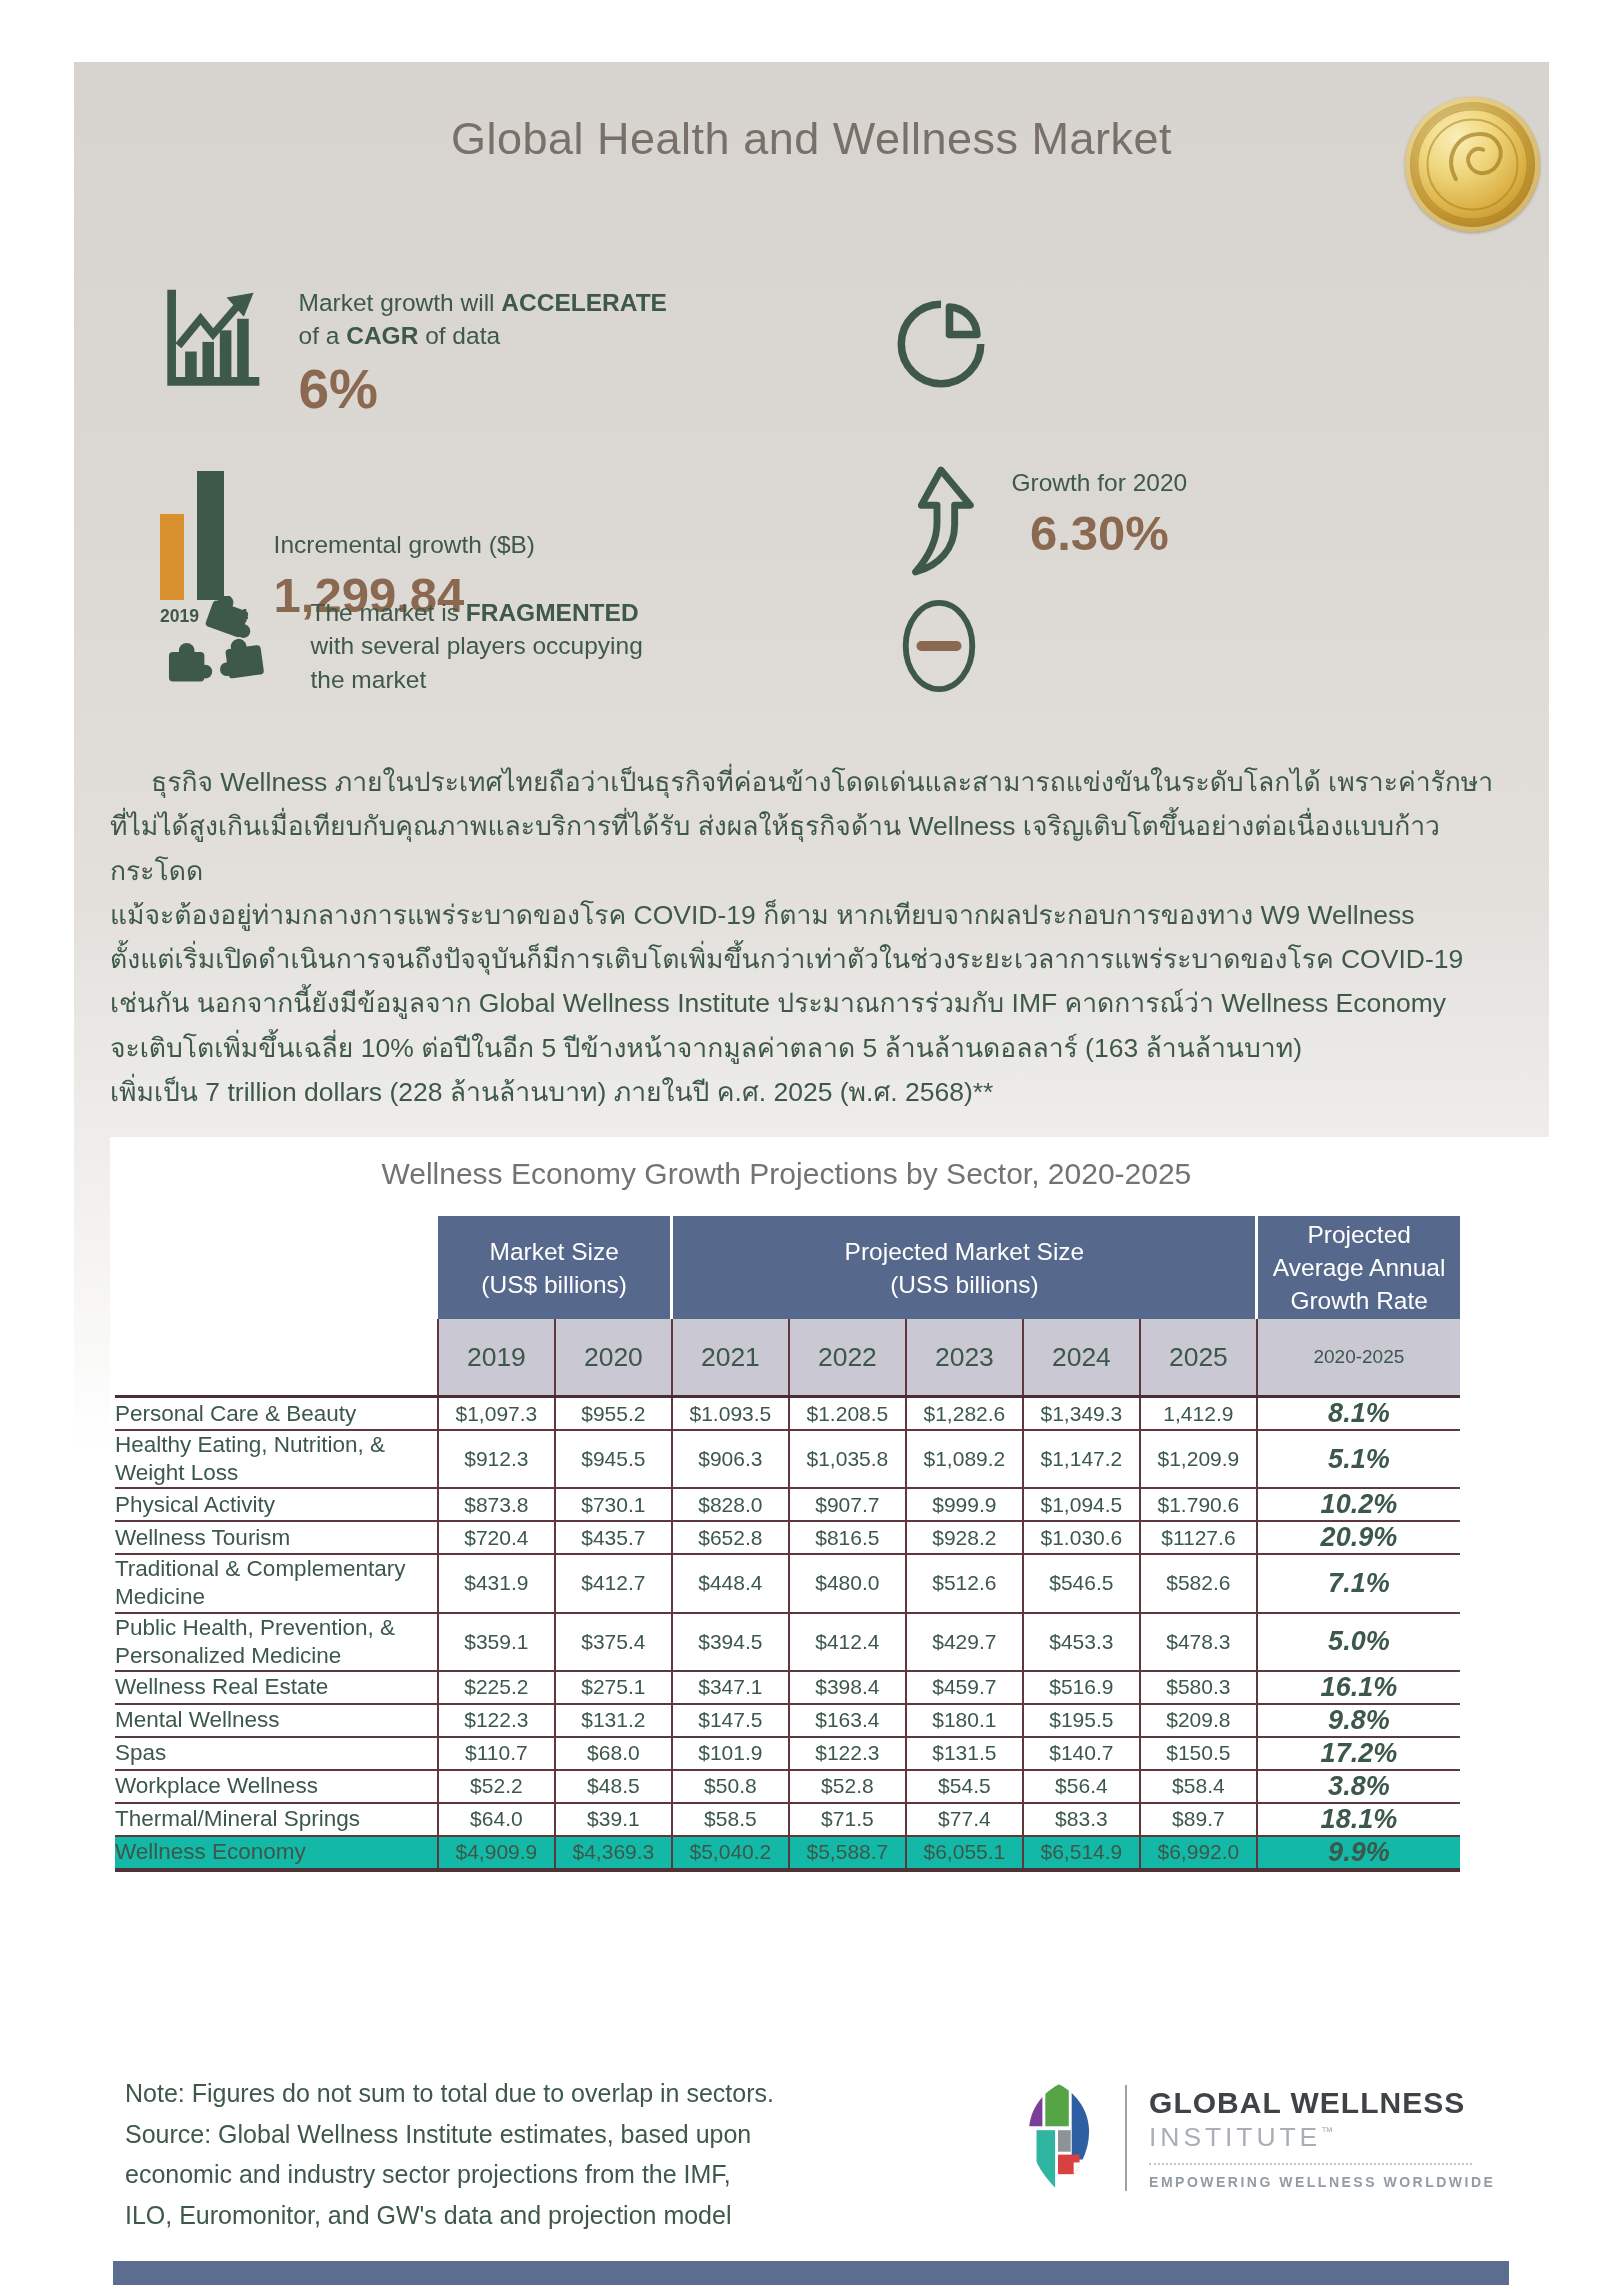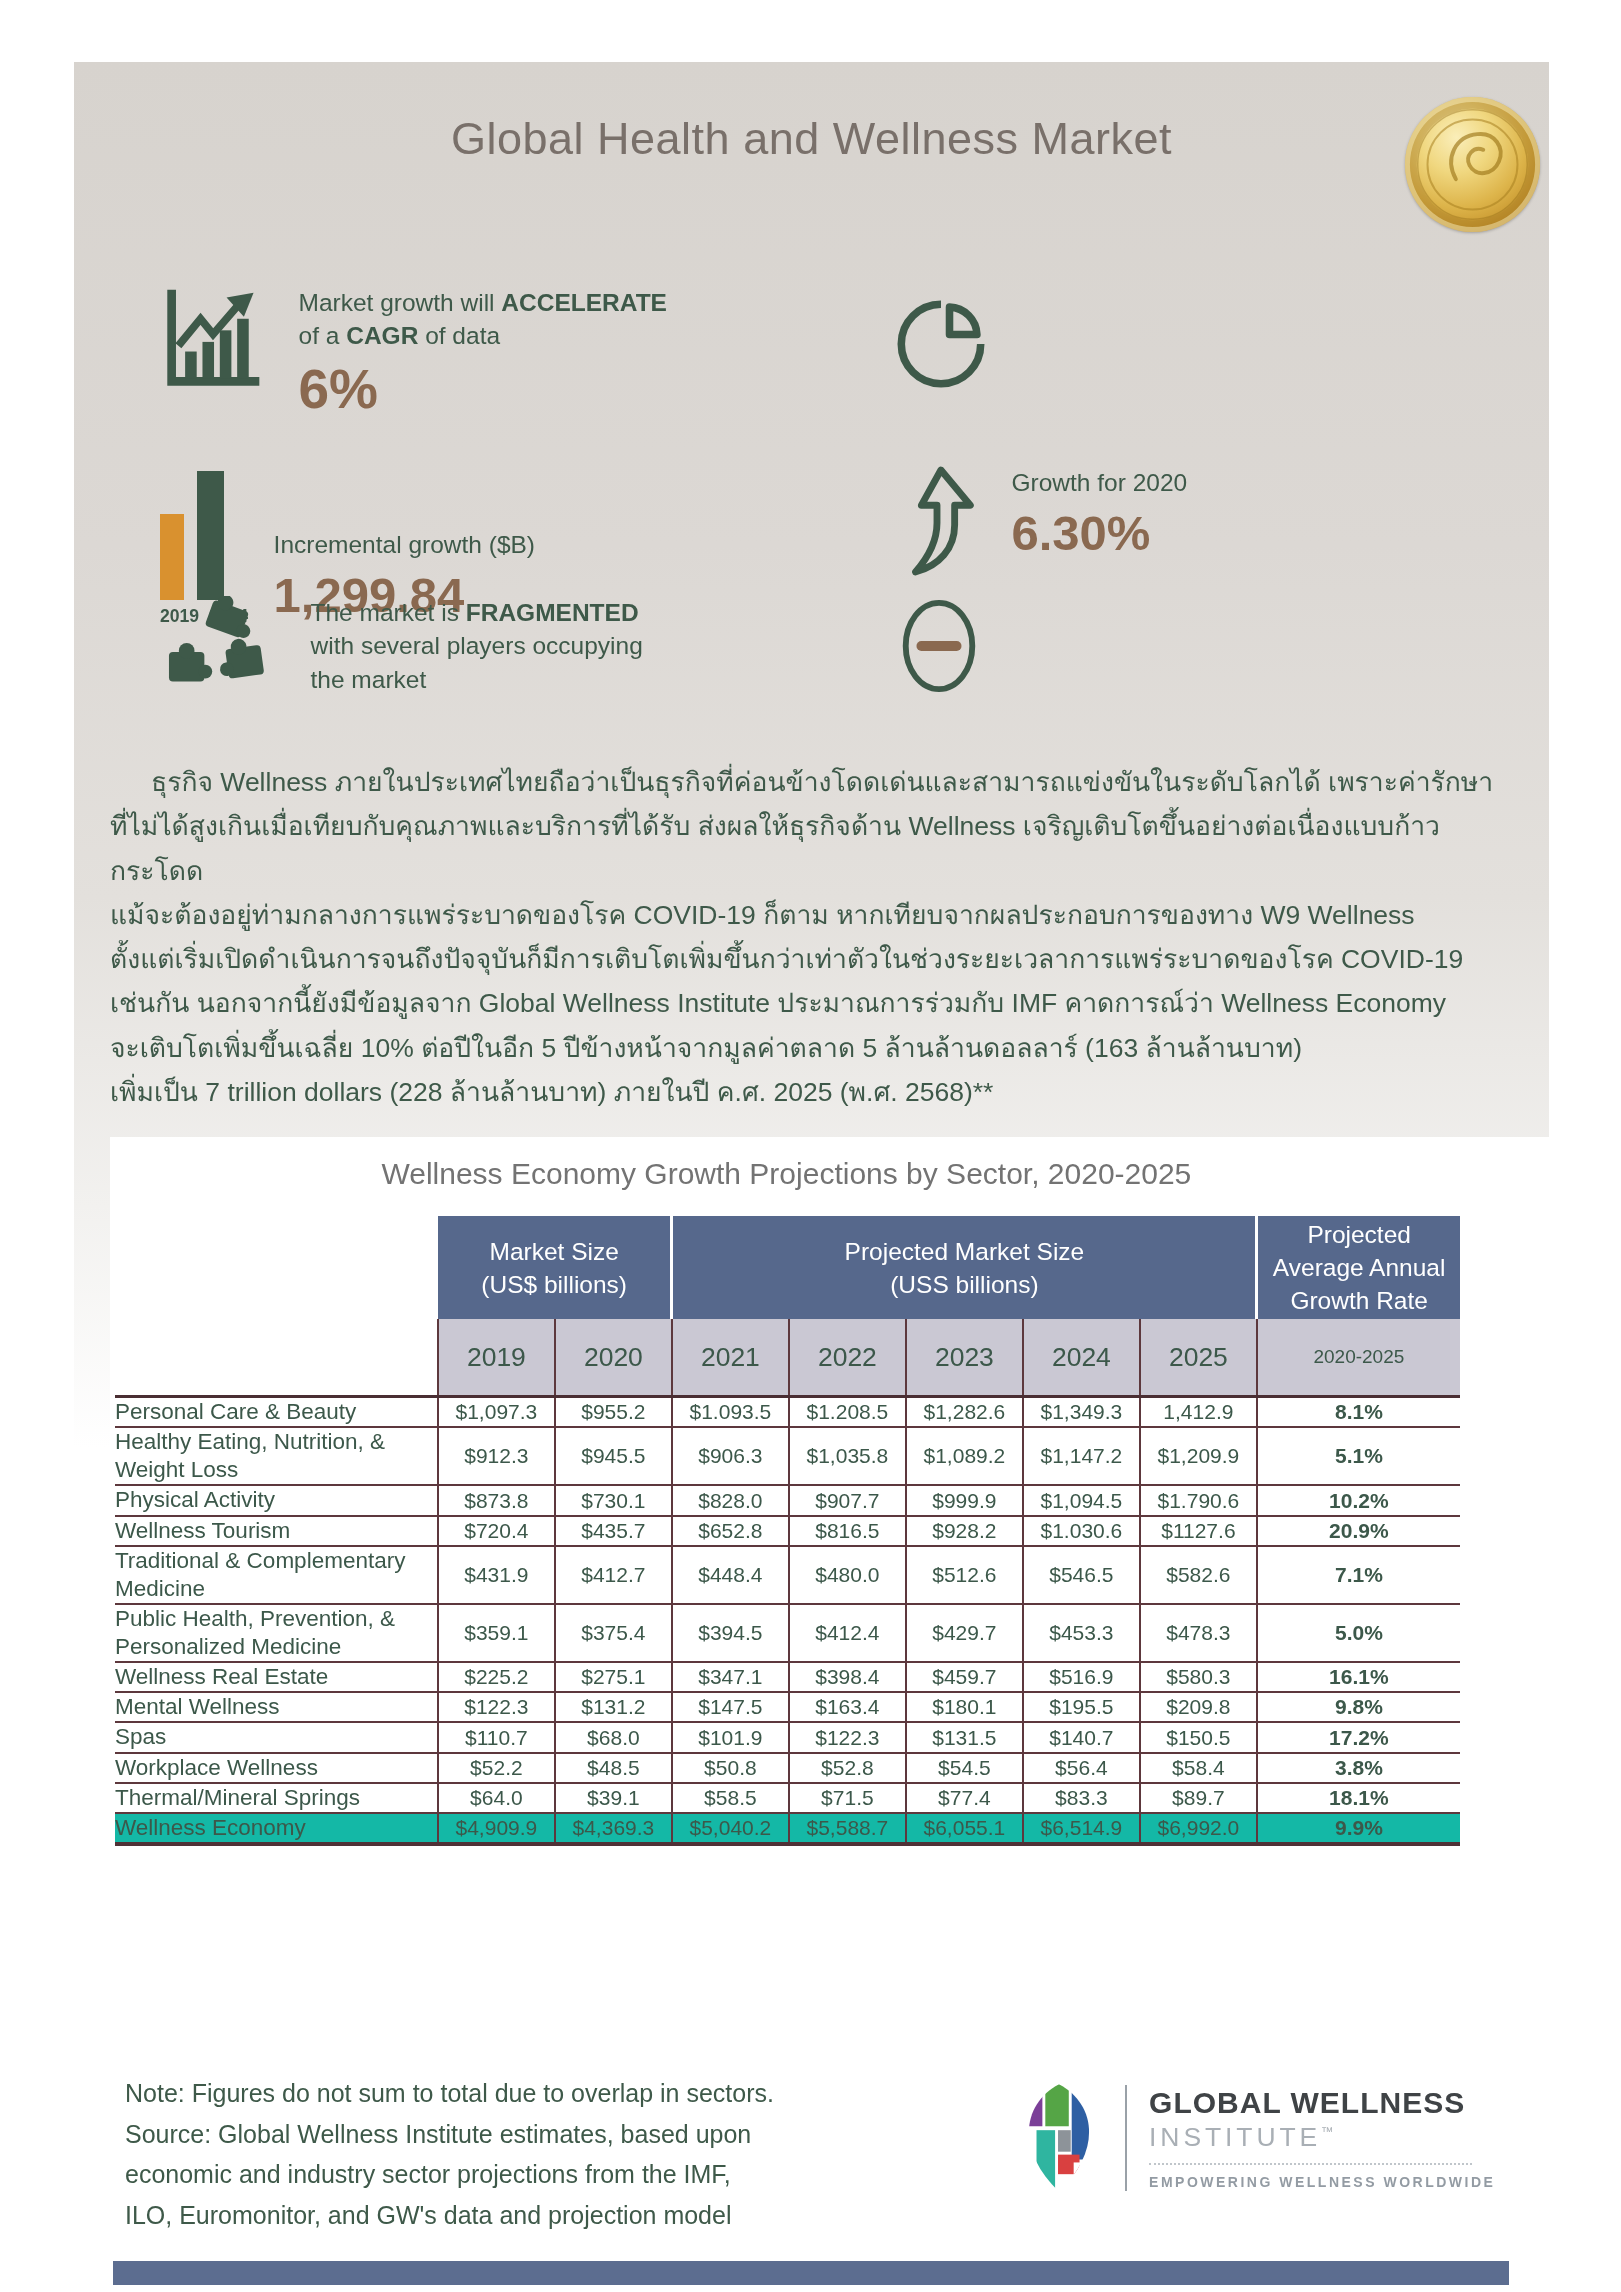--- a/index.html
+++ b/index.html
@@ -37,21 +37,21 @@
           white-space:pre-line;height:103px;vertical-align:middle;text-align:center;}
   th.blue.gap{border-left:3.9px solid #ffffff;}
   th.corner{background:transparent;border-bottom:3.9px solid #4a2e33;}
   th.yr{background:#cac8d3;color:#3c584a;font-size:26.5px;font-weight:500;height:76px;text-align:center;
         border-left:2px solid #5d383d;border-bottom:3.9px solid #4a2e33;}
   th.yr.range{border-left:2.9px solid #5d383d;font-size:19px;}
   td.sector{color:#3c584a;font-size:22.5px;text-align:left;padding:9.8px 13.7px 9.8px 9.8px;
             border-bottom:2px solid #5d383d;line-height:1.25;}
   td.val{color:#3c584a;font-size:21px;text-align:center;padding:12.7px 3.9px;
          border-left:2px solid #5d383d;border-bottom:2px solid #5d383d;}
-  td.growth{color:#3c584a;font-size:21px;font-weight:700;text-align:center;
+  td.growth{color:#3c584a;font-size:27px;font-style:italic;font-weight:700;text-align:center;
             border-left:2.9px solid #5d383d;border-bottom:2px solid #5d383d;}
   tr.total-row td{background:#14b8a6;border-bottom:4.9px solid #4f3136;}
   tr.total-row td.sector{font-size:22.5px;}
   
   .note{position:absolute;left:51px;top:2011px;color:#3e5949;font-size:25px;line-height:1.62;white-space:pre-line;}
   .gwi{position:absolute;left:941px;top:2021px;display:flex;align-items:center;gap:21.6px;}
   .gwi .divider{width:2.9px;height:106px;background:#9aa1a8;}
   .gwi .l1{color:#3f4346;font-size:30px;font-weight:700;letter-spacing:1px;}
   .gwi .l2{color:#a9afb5;font-size:26.5px;letter-spacing:3.9px;margin-top:2px;}
   .gwi .l2 sup{font-size:12.7px;}
@@ -119,21 +119,21 @@
       <div class="big mid">1,299.84</div>
     </div>
   </div>
 
   <div class="stat" style="left:814px;top:400px;">
     <div class="icon-box">
       <svg width="98" height="116" viewBox="0 0 100 118">
         <path d="M54,8 L84,44 L68,44 L68,64 C68,88 52,106 28,112 C42,96 50,80 50,62 L50,44 L34,44 Z" fill="none" stroke="#3e5949" stroke-width="7" stroke-linejoin="round"></path>
       </svg>
     </div>
-    <div style="margin-top:3.9px;">
+    <div style="margin-top:3.9px;text-align:center;">
       <div class="txt">Growth for 2020</div>
       <div class="big mid">6.30%</div>
     </div>
   </div>
 
   <div class="stat" style="left:93px;top:534px;">
     <div class="icon-box">
       <svg width="118" height="100" viewBox="0 0 120 100">
         <g fill="#3e5949">
           <g transform="rotate(20 60 22)">

